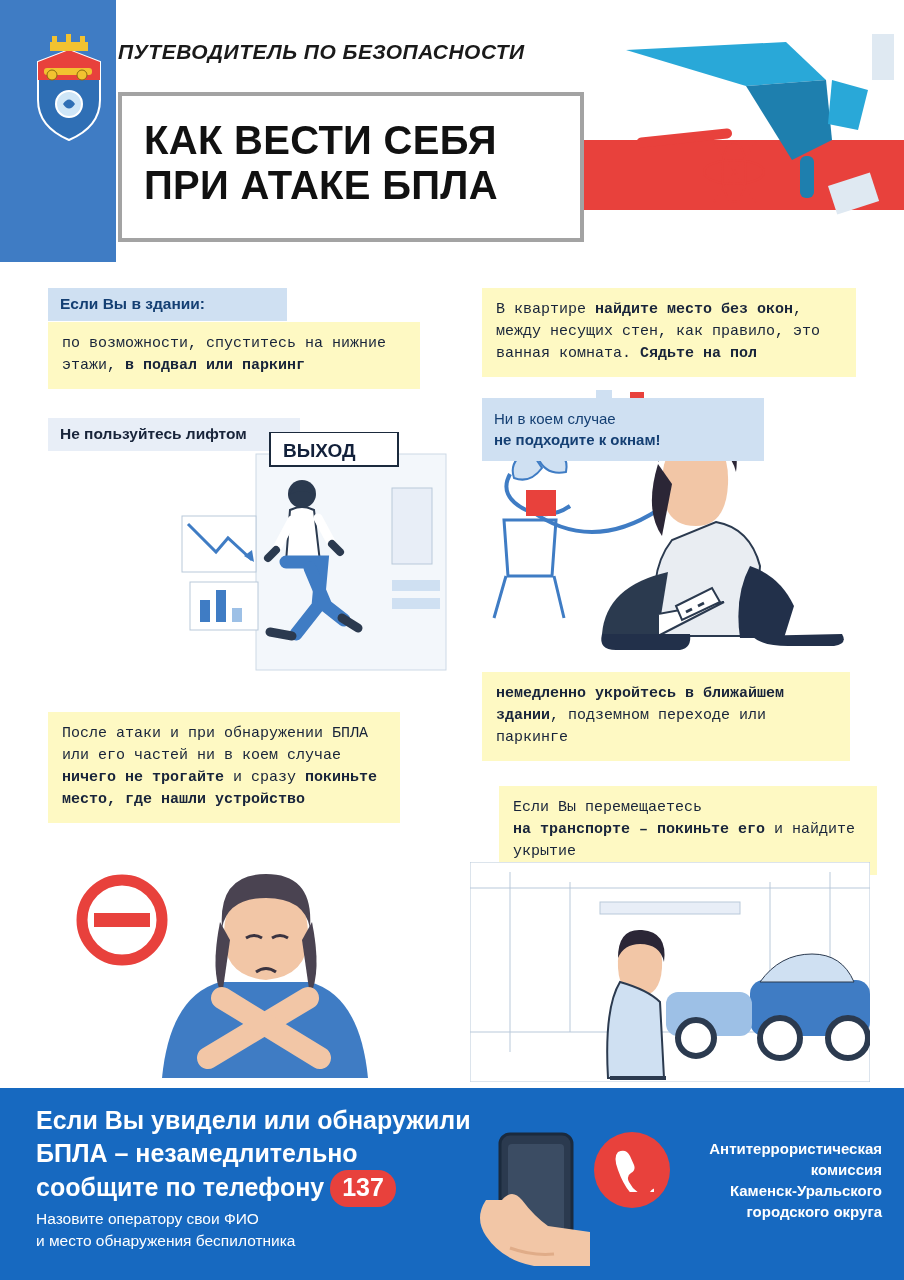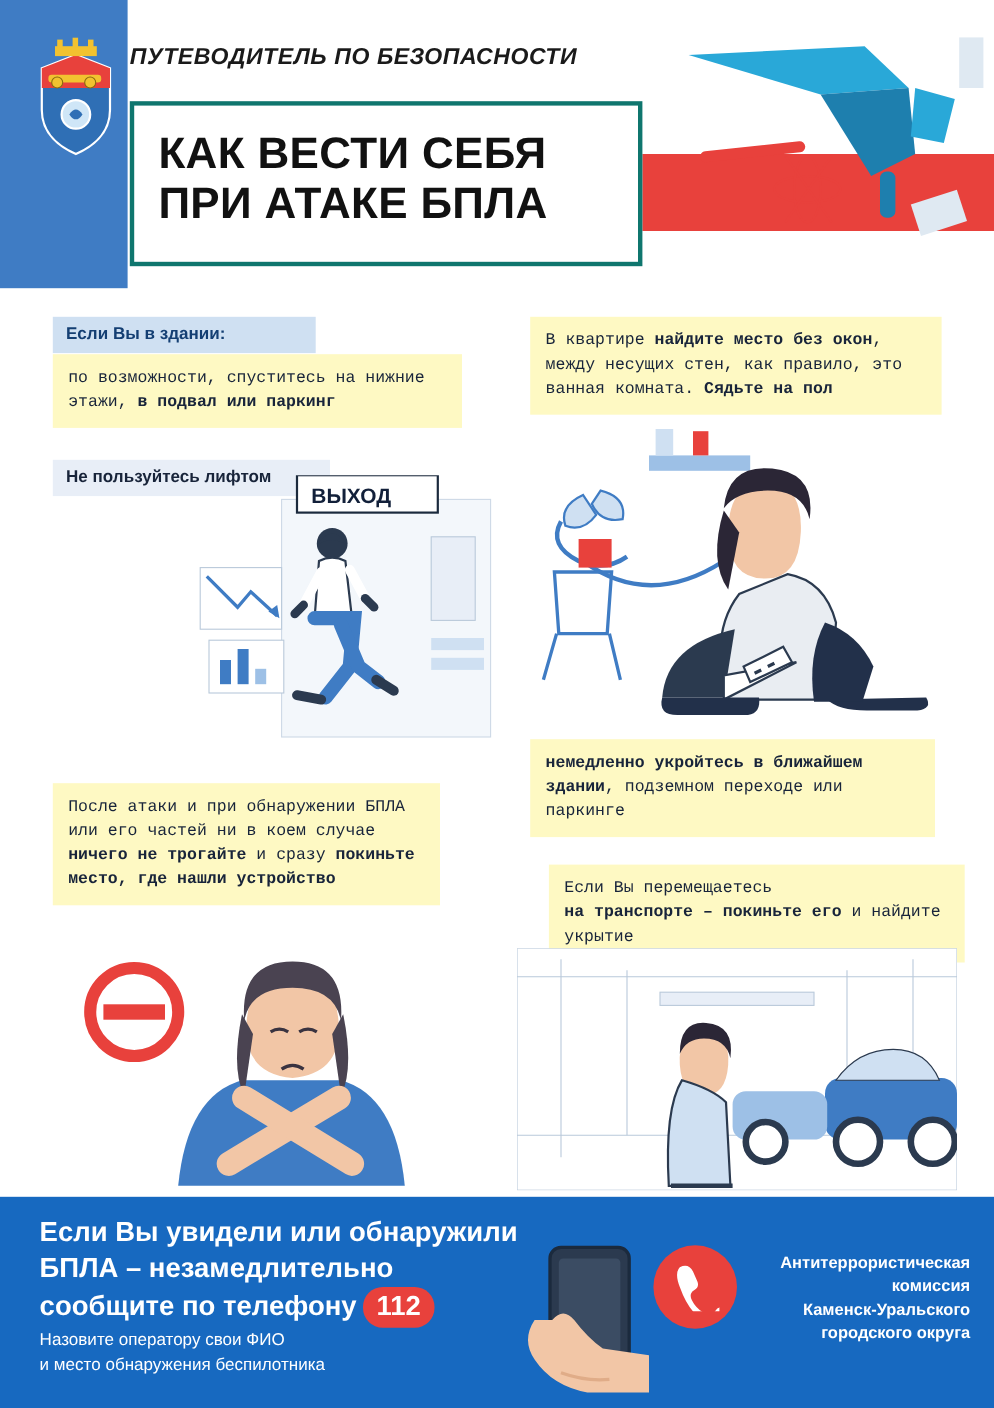--- a/index.html
+++ b/index.html
@@ -16,21 +16,21 @@
   .header{position:absolute;left:0;top:0;width:904px;height:262px;background:#ffffff;}
   .header-blue{position:absolute;left:0;top:0;width:116px;height:262px;background:#3f7cc4;}
   .header-redbar{position:absolute;left:420px;top:140px;width:484px;height:70px;background:#e8413c;}
   .kicker{
     position:absolute;left:118px;top:40px;
     font-style:italic;font-weight:bold;font-size:21px;letter-spacing:.5px;
     color:#1a1a1a;
   }
   .title-box{
     position:absolute;left:118px;top:92px;width:466px;height:150px;
-    border:4px solid #0f766e;background:#fff;box-sizing:border-box;
+    border:4px solid #a3a3a3;background:#fff;box-sizing:border-box;
   }
   .title-box .t1,.title-box .t2{
     font-weight:bold;font-size:40px;line-height:45px;color:#111;letter-spacing:.3px;
     margin-left:22px;
   }
   .title-box .t1{margin-top:22px;}
 
   
   .emblem{position:absolute;left:30px;top:34px;width:78px;height:110px;}
 
@@ -204,20 +204,24 @@
     <path d="M246 132 q34 6 44 44 l-6 70 l-92 0 q-18 -60 10 -96 z" fill="#e9edf2" stroke="#2b3a4f" stroke-width="2"></path>
     <path d="M198 182 q-62 14 -66 62 l56 0" fill="#2b3a4f"></path>
     <path d="M254 212 l-66 34 l0 -22 z" fill="#ffffff" stroke="#2b3a4f" stroke-width="2"></path>
     <path d="M132 244 q-4 16 14 16 l64 0 q12 -2 10 -16 z" fill="#22304a"></path>
     <path d="M206 216 l36 -18 l8 14 l-38 18 z" fill="#ffffff" stroke="#2b3a4f" stroke-width="2"></path>
     <path d="M216 222 l6 -3 m6 -3 l6 -3" stroke="#2b3a4f" stroke-width="3"></path>
     <path d="M282 246 q10 10 36 10 l46 0 q14 -2 8 -12 z" fill="#22304a"></path>
     <path d="M280 176 q30 10 44 40 l-10 32 -44 0 q-6 -42 10 -72 z" fill="#22304a"></path>
   </svg>
 
+  <div id="tag-windows" style="position:absolute;">
+    <span style="font-weight:normal;display:block;">Ни в коем случае</span>
+    <span style="font-weight:bold;display:block;">не подходите к окнам!</span>
+  </div>
 
   <div class="tbox" id="box-street">
     <b>немедленно укройтесь в ближайшем здании</b><span>, подземном переходе или паркинге</span>
   </div>
 
   <div class="tbox" id="box-transport">
     <span>Если Вы перемещаетесь</span><br>
     <b>на транспорте – покиньте его</b><span> и найдите укрытие</span>
   </div>
 
@@ -235,21 +239,21 @@
     <circle cx="310" cy="176" r="20" fill="#fff" stroke="#2b3a4f" stroke-width="6"></circle>
     <circle cx="378" cy="176" r="20" fill="#fff" stroke="#2b3a4f" stroke-width="6"></circle>
     <rect x="196" y="130" width="86" height="44" rx="12" fill="#9dc0e6"></rect>
     <circle cx="226" cy="176" r="18" fill="#fff" stroke="#2b3a4f" stroke-width="6"></circle>
   </svg>
 
   <div class="footer"></div>
   <div class="f-line1">
     <span>Если Вы увидели или обнаружили</span><br>
     <span>БПЛА – незамедлительно</span><br>
-    <span>сообщите по телефону</span><span class="f-phone">112</span>
+    <span>сообщите по телефону</span><span class="f-phone">137</span>
   </div>
   <div class="f-line2">
     <span>Назовите оператору свои ФИО</span><br>
     <span>и место обнаружения беспилотника</span>
   </div>
 
   <svg class="f-hand" viewBox="0 0 140 148">
     <rect x="30" y="4" width="72" height="118" rx="10" fill="#2b3a4f" stroke="#1b2a3d" stroke-width="3"></rect>
     <rect x="38" y="14" width="56" height="96" rx="4" fill="#3b4c63"></rect>
     <path d="M16 70 q-12 18 0 36 q16 24 48 30 l56 0 l0 -34 l-42 -6 q-14 -10 -26 -26 q-10 -12 -20 0 z" fill="#f2c6a6"></path>

